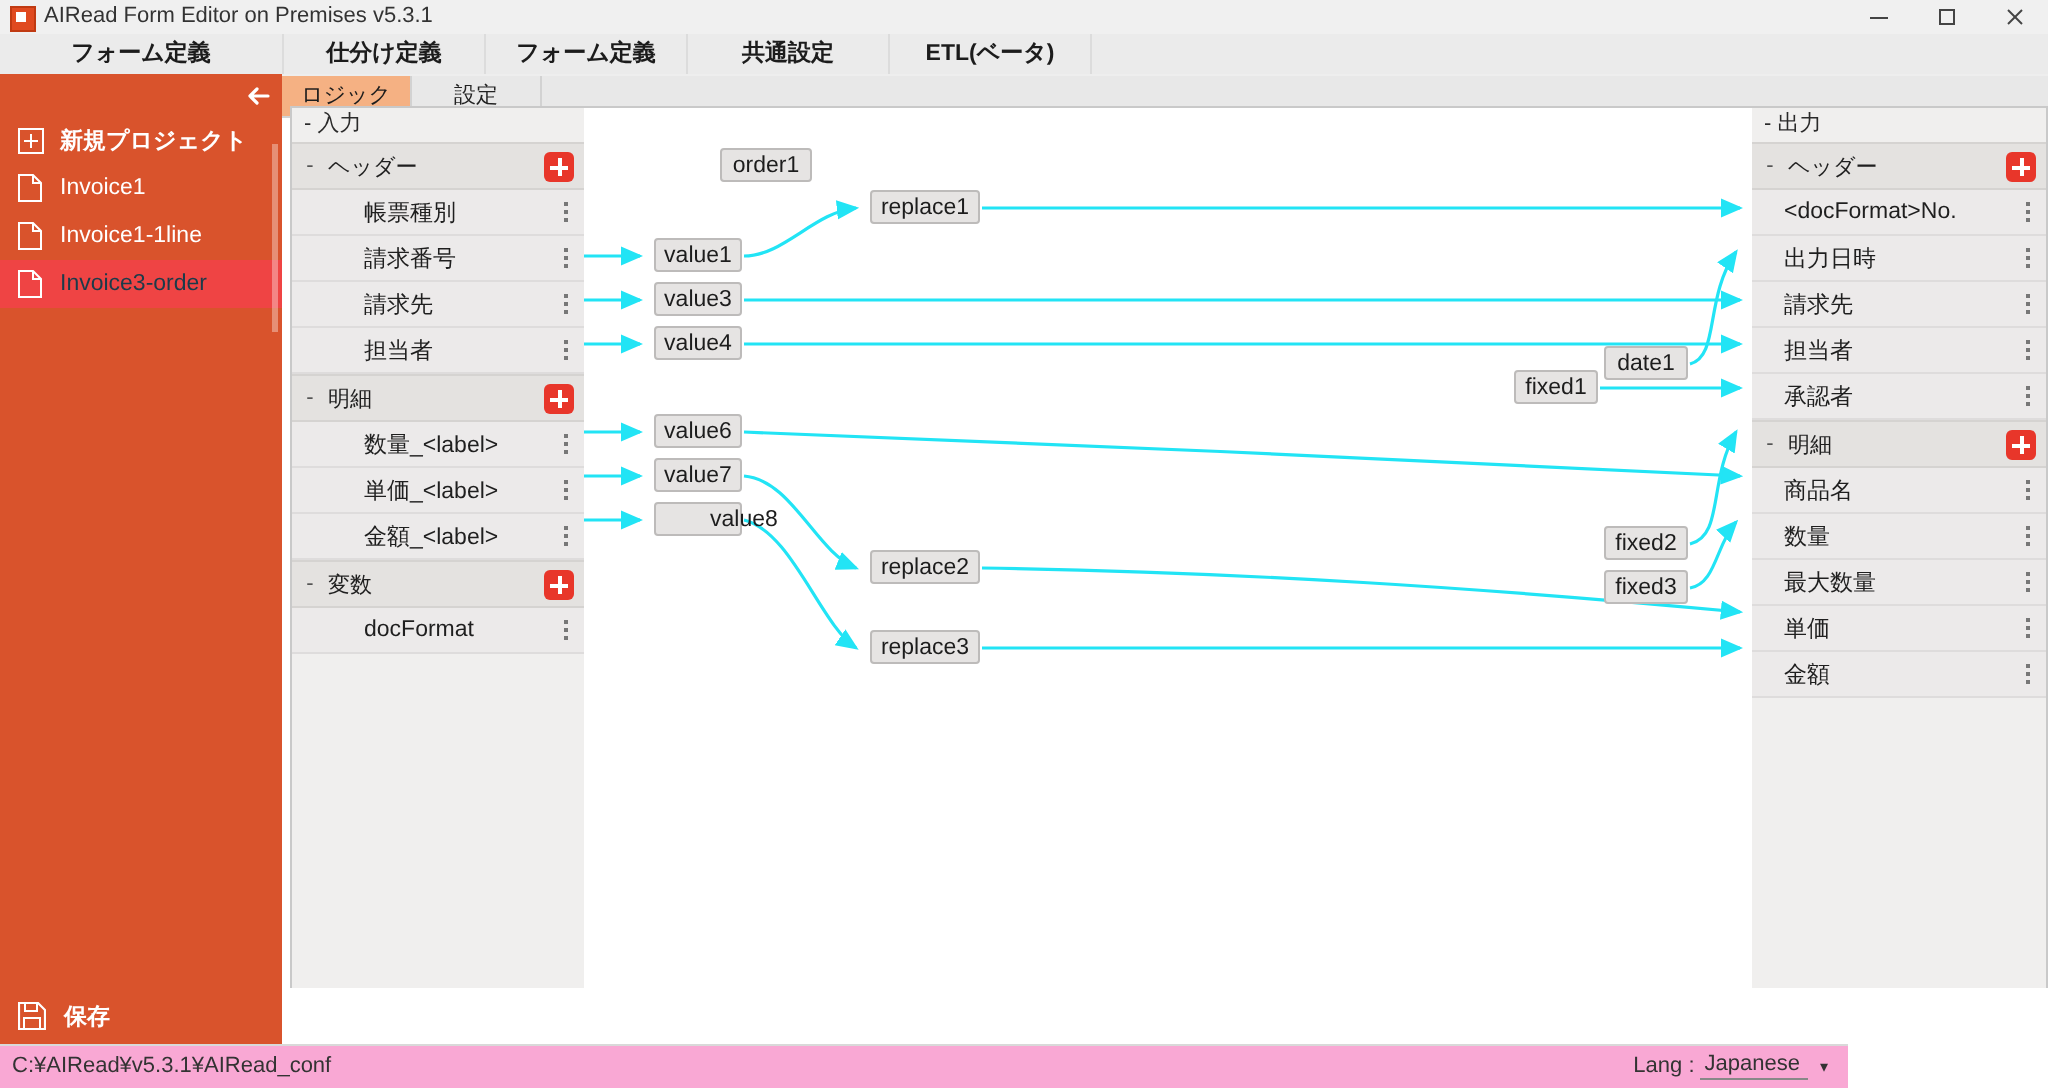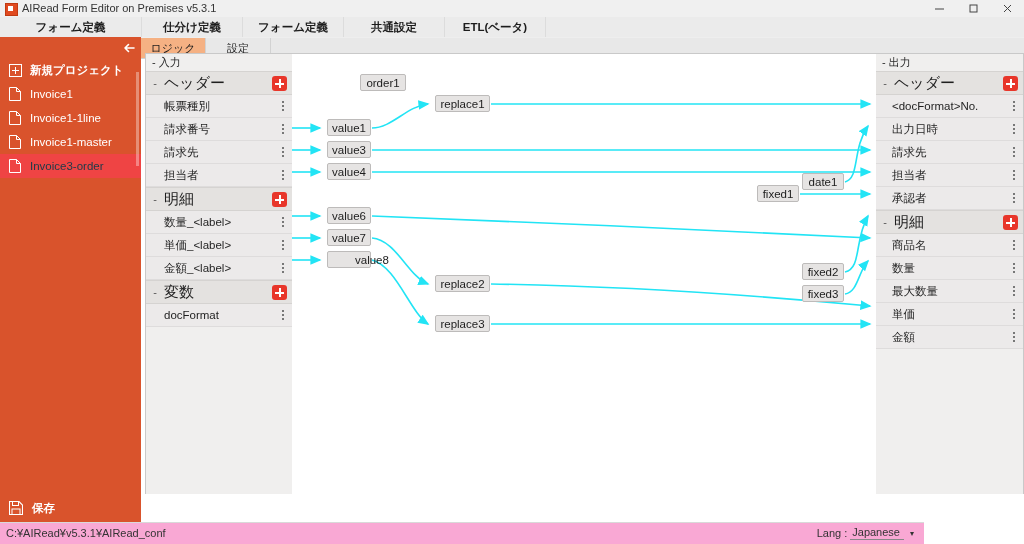--- a/index.html
+++ b/index.html
@@ -49,28 +49,28 @@
   .subtabs .sfill{flex:1;height:20px;background:#e8e8e8;}
 
   
   .pane{position:absolute;top:53px;width:148px;height:469px;background:#f0efee;border:1px solid #c9c9c9;box-sizing:border-box;}
   .pane-left{left:145px;}
   .pane-right{left:875px;width:149px;}
   .pane-title{height:17px;line-height:17px;padding-left:6px;font-size:11px;color:#2a2a2a;background:#f0efee;}
 
   .grp{position:relative;height:22px;background:#e4e2e0;border-top:1px solid #d5d3d1;border-bottom:1px solid #d5d3d1;display:flex;align-items:center;}
   .grp .dash{width:18px;text-align:center;color:#555;font-size:11px;}
-  .grp .gl{font-size:15px;color:#1f1f1f;text-align:center;}
+  .grp .gl{font-size:11px;color:#1f1f1f;text-align:center;}
   .plus{position:absolute;right:5px;top:4px;width:15px;height:15px;border-radius:3px;background:#e8362a;}
   .plus::before,.plus::after{content:"";position:absolute;background:#fff;}
   .plus::before{left:3px;top:6.5px;width:9px;height:2px;}
   .plus::after{left:6.5px;top:3px;width:2px;height:9px;}
 
   .row{position:relative;height:22px;background:#eceaea;border-bottom:1px solid #dedcdc;display:flex;align-items:center;}
-  .row .rl{font-size:11.5px;color:#1f1f1f;padding-left:18px;white-space:nowrap;}
+  .row .rl{font-size:11.5px;color:#1f1f1f;padding-left:36px;white-space:nowrap;}
   .pane-right .row .rl{padding-left:16px;}
   .kebab{position:absolute;right:7px;top:4px;width:3px;height:14px;}
   .kebab i{display:block;width:2px;height:2px;background:#777;margin:2px 0;}
 
   
   .canvas{position:absolute;left:292px;top:53px;width:584px;height:469px;background:#ffffff;border-top:1px solid #c9c9c9;border-bottom:1px solid #c9c9c9;overflow:hidden;}
   .cv-svg{position:absolute;left:0;top:0;}
   .node{position:absolute;height:17px;line-height:17px;background:#e6e4e3;border:1px solid #bdbbba;border-radius:2px;font-size:11.5px;color:#1d1d1d;text-align:center;box-sizing:border-box;white-space:nowrap;}
 
   
@@ -148,29 +148,20 @@
       <span class="proj-label">Invoice1</span>
     </div>
     <div class="proj-item">
       <span class="proj-ico">
         <svg width="12" height="14" viewBox="0 0 12 14">
             <path d="M0.5 0.5 H7.5 L11.5 4.5 V13.5 H0.5 Z" fill="none" stroke="#fff" stroke-width="1"></path>
             <path d="M7.5 0.5 V4.5 H11.5" fill="none" stroke="#fff" stroke-width="1"></path>
           </svg>
       </span>
       <span class="proj-label">Invoice1-1line</span>
-    </div>
-    <div class="proj-item">
-      <span class="proj-ico">
-        <svg width="12" height="14" viewBox="0 0 12 14">
-            <path d="M0.5 0.5 H7.5 L11.5 4.5 V13.5 H0.5 Z" fill="none" stroke="#fff" stroke-width="1"></path>
-            <path d="M7.5 0.5 V4.5 H11.5" fill="none" stroke="#fff" stroke-width="1"></path>
-          </svg>
-      </span>
-      <span class="proj-label">Invoice1-master</span>
     </div>
     <div class="proj-item sel">
       <span class="proj-ico">
         <svg width="12" height="14" viewBox="0 0 12 14">
             <path d="M0.5 0.5 H7.5 L11.5 4.5 V13.5 H0.5 Z" fill="none" stroke="#fff" stroke-width="1"></path>
             <path d="M7.5 0.5 V4.5 H11.5" fill="none" stroke="#fff" stroke-width="1"></path>
           </svg>
       </span>
       <span class="proj-label">Invoice3-order</span>
     </div>

